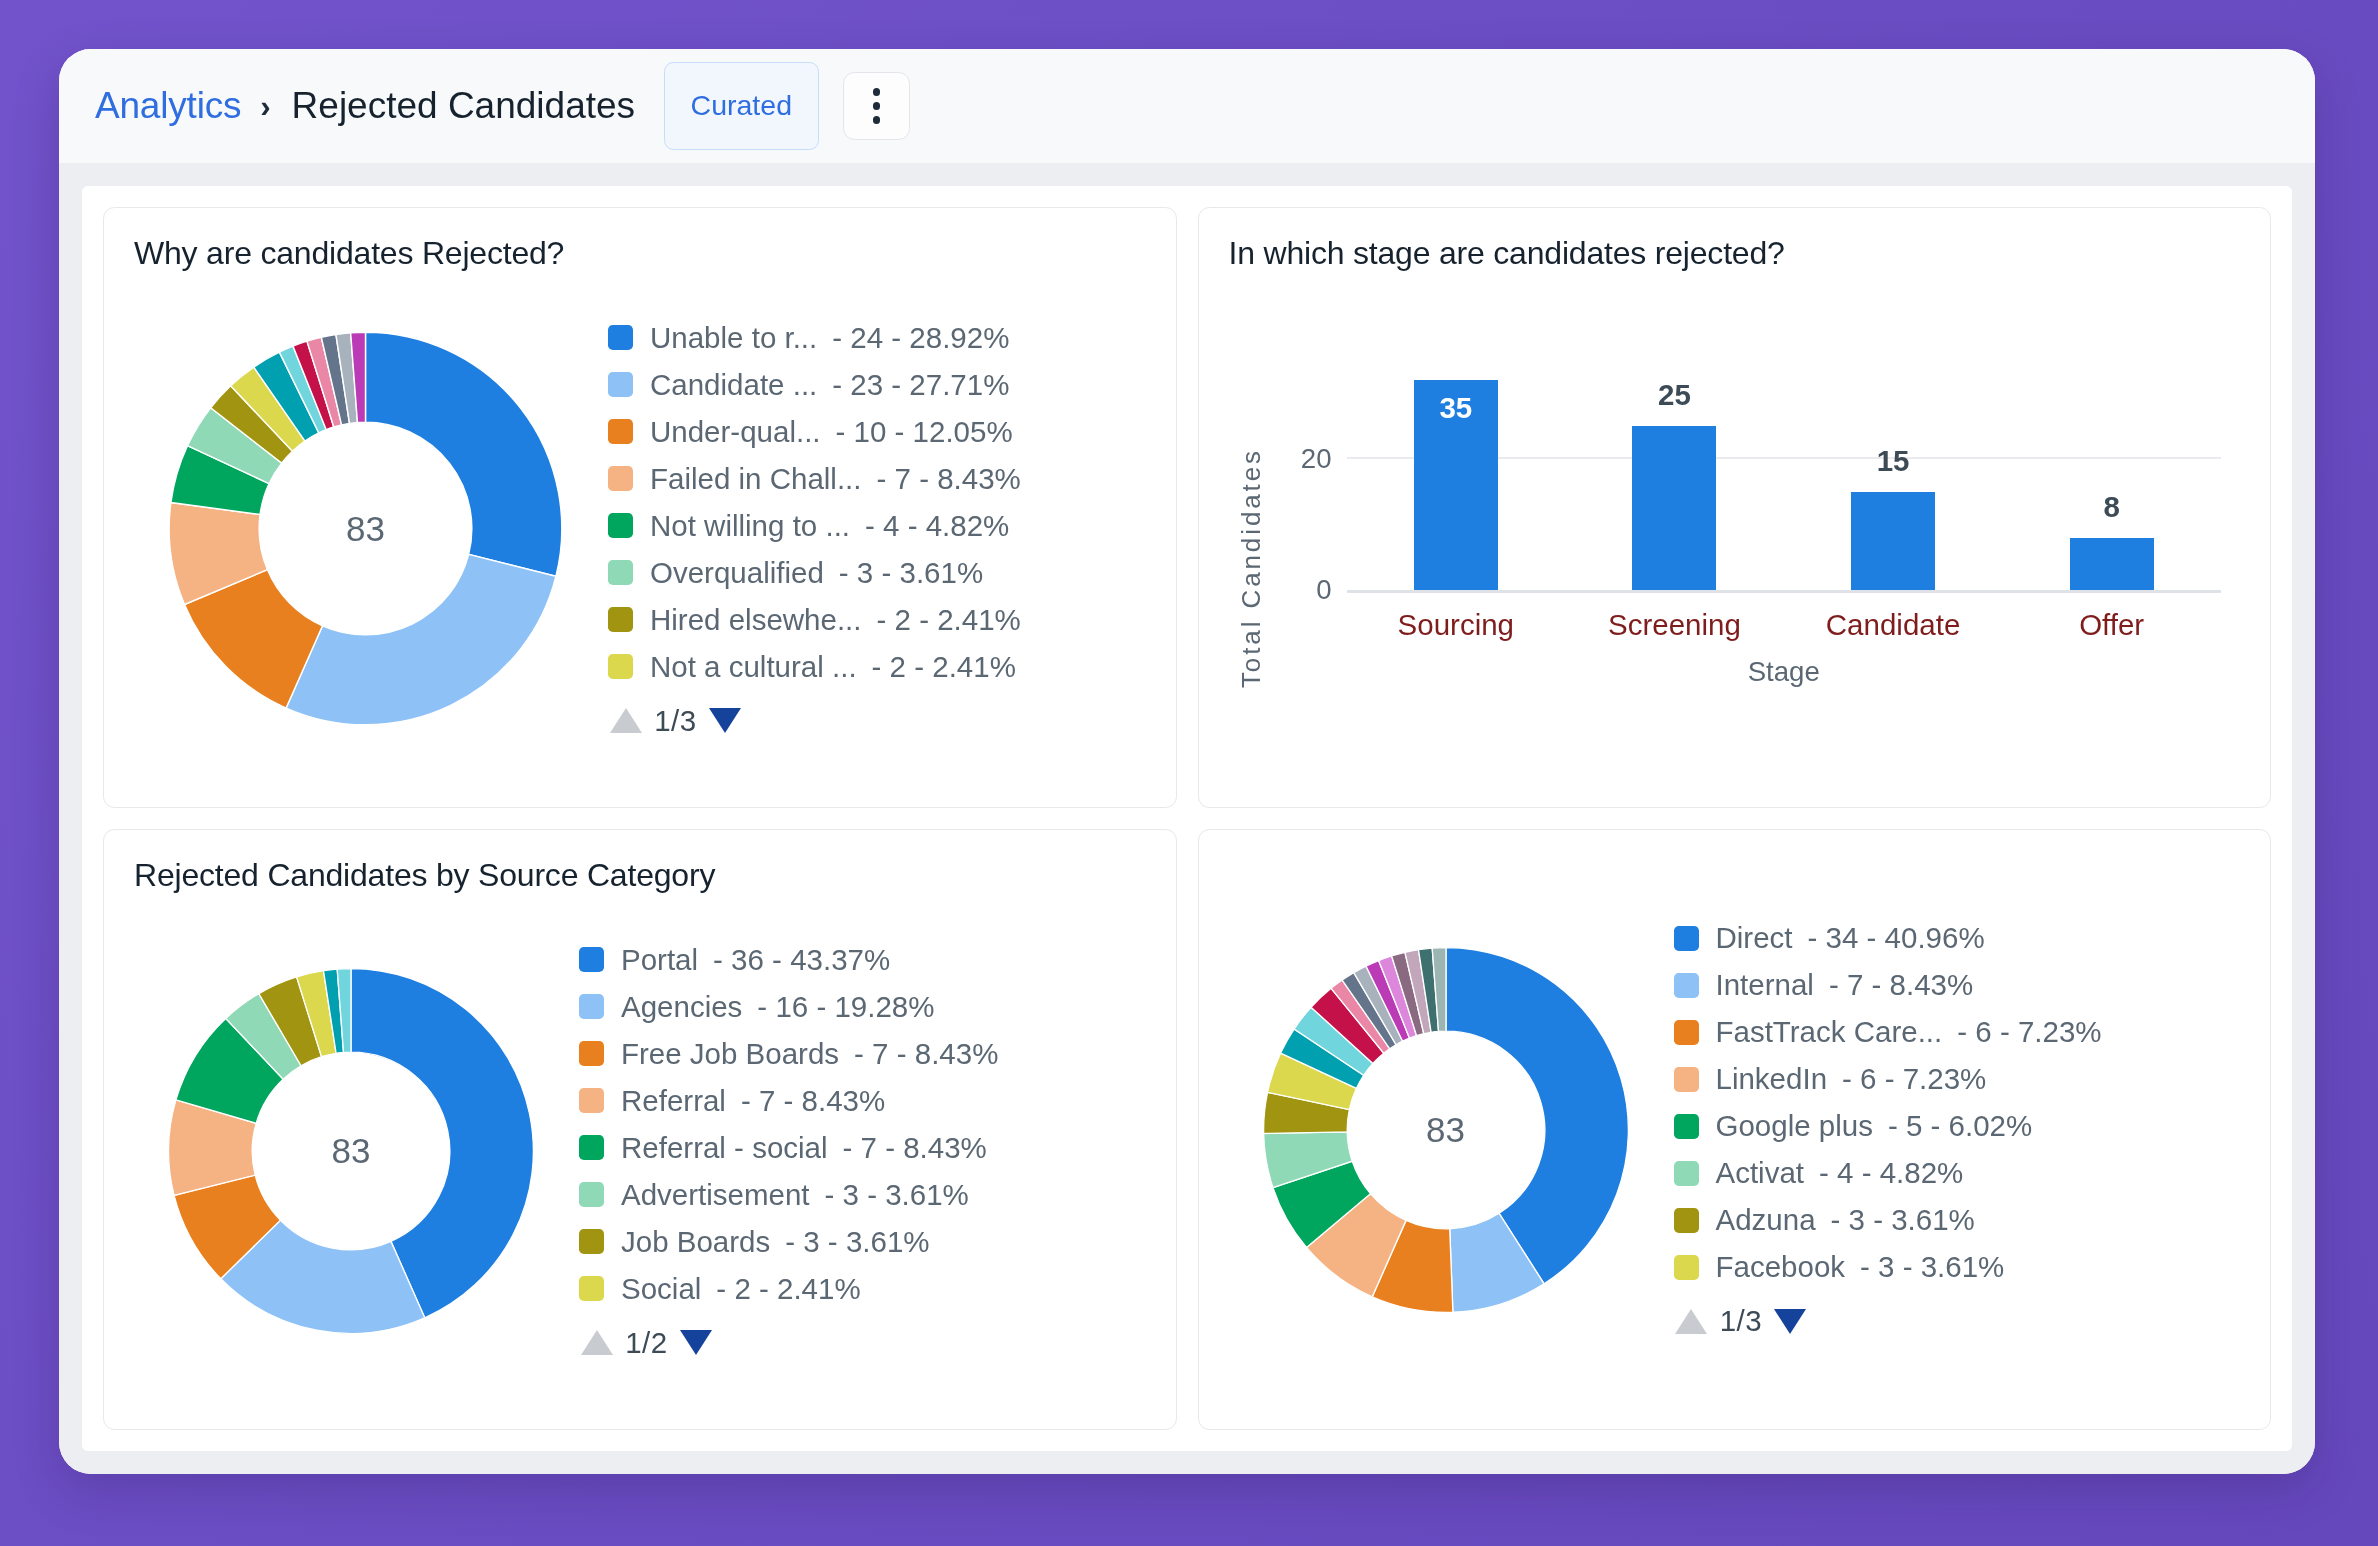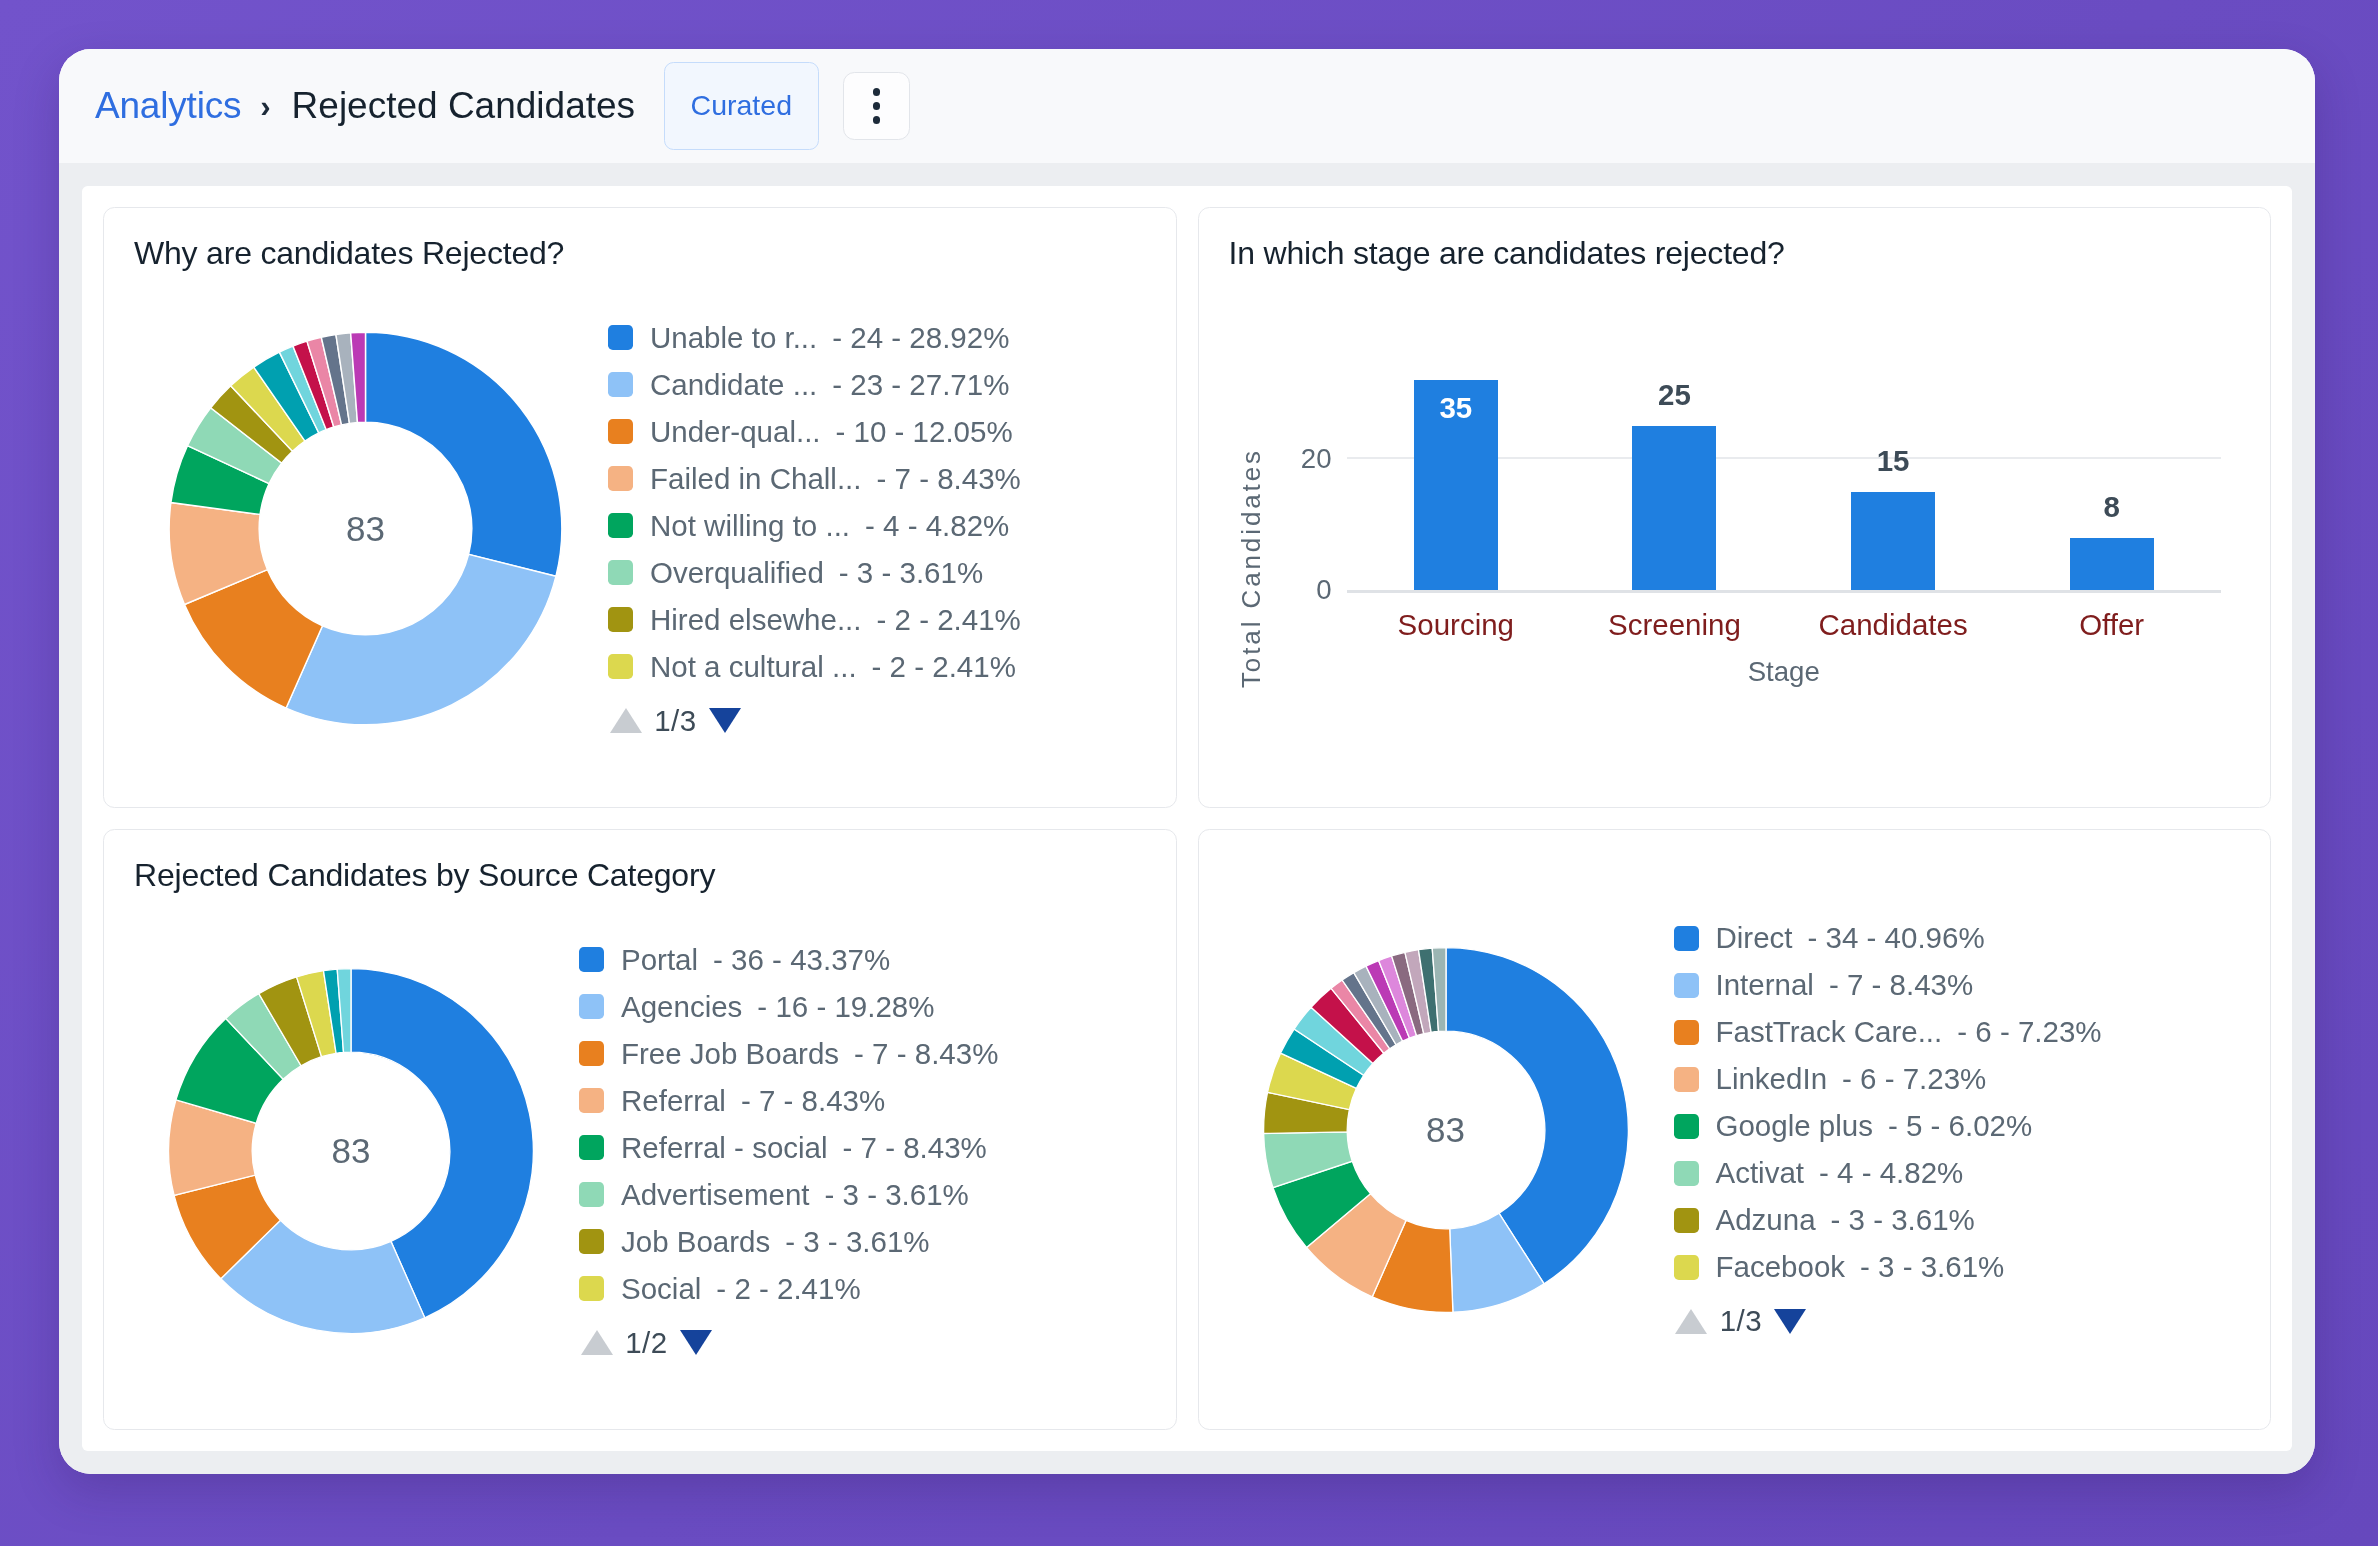--- a/index.html
+++ b/index.html
@@ -420,21 +420,21 @@
                           <div class="bc-bar" style="height: 25%; background: rgb(31, 127, 224);">
                             <div class="bc-bar-label">8</div>
                           </div>
                         </div>
                       </div>
                     </div>
                   <div class="bc-xaxis-line"></div>
                   <div class="bc-xticks" id="bc-xticks">
                       <div class="bc-xtick">Sourcing</div>
                       <div class="bc-xtick">Screening</div>
-                      <div class="bc-xtick">Candidates</div>
+                      <div class="bc-xtick">Candidate</div>
                       <div class="bc-xtick">Offer</div>
                     </div>
                   <div class="bc-xlabel">Stage</div>
                 </div>
               </div>
             </div>
           </div>
         </div>
 
         <div class="card">

